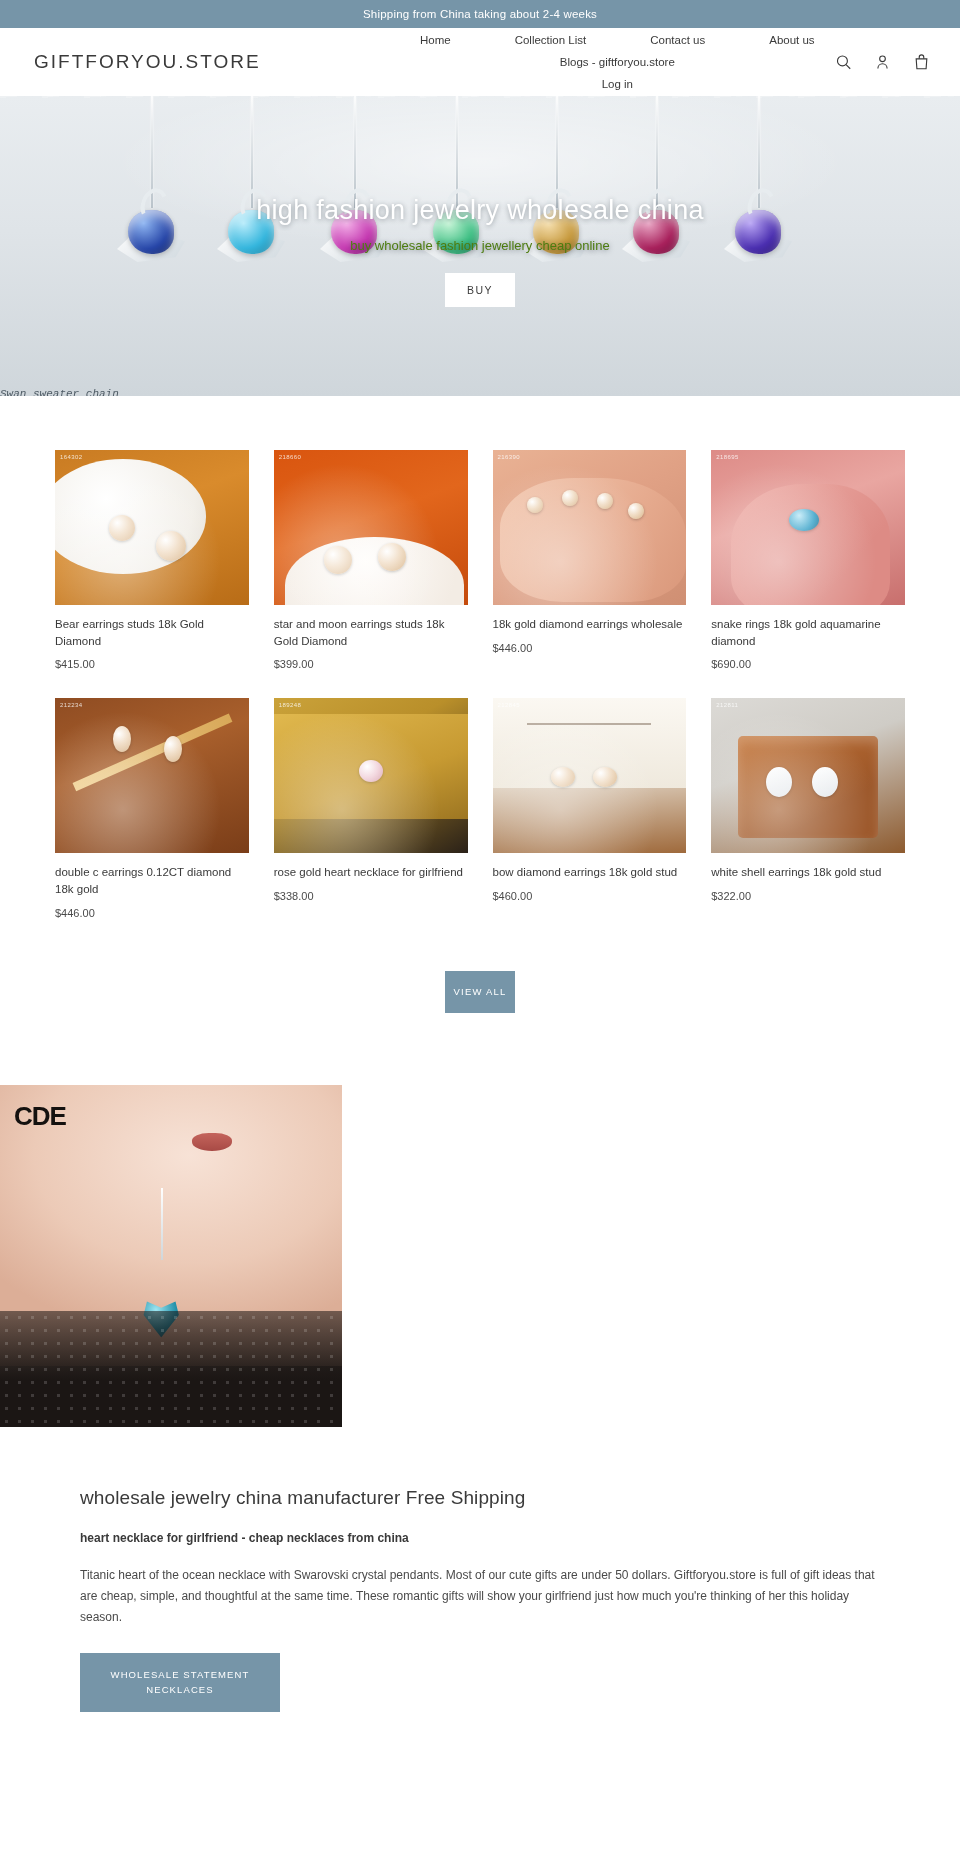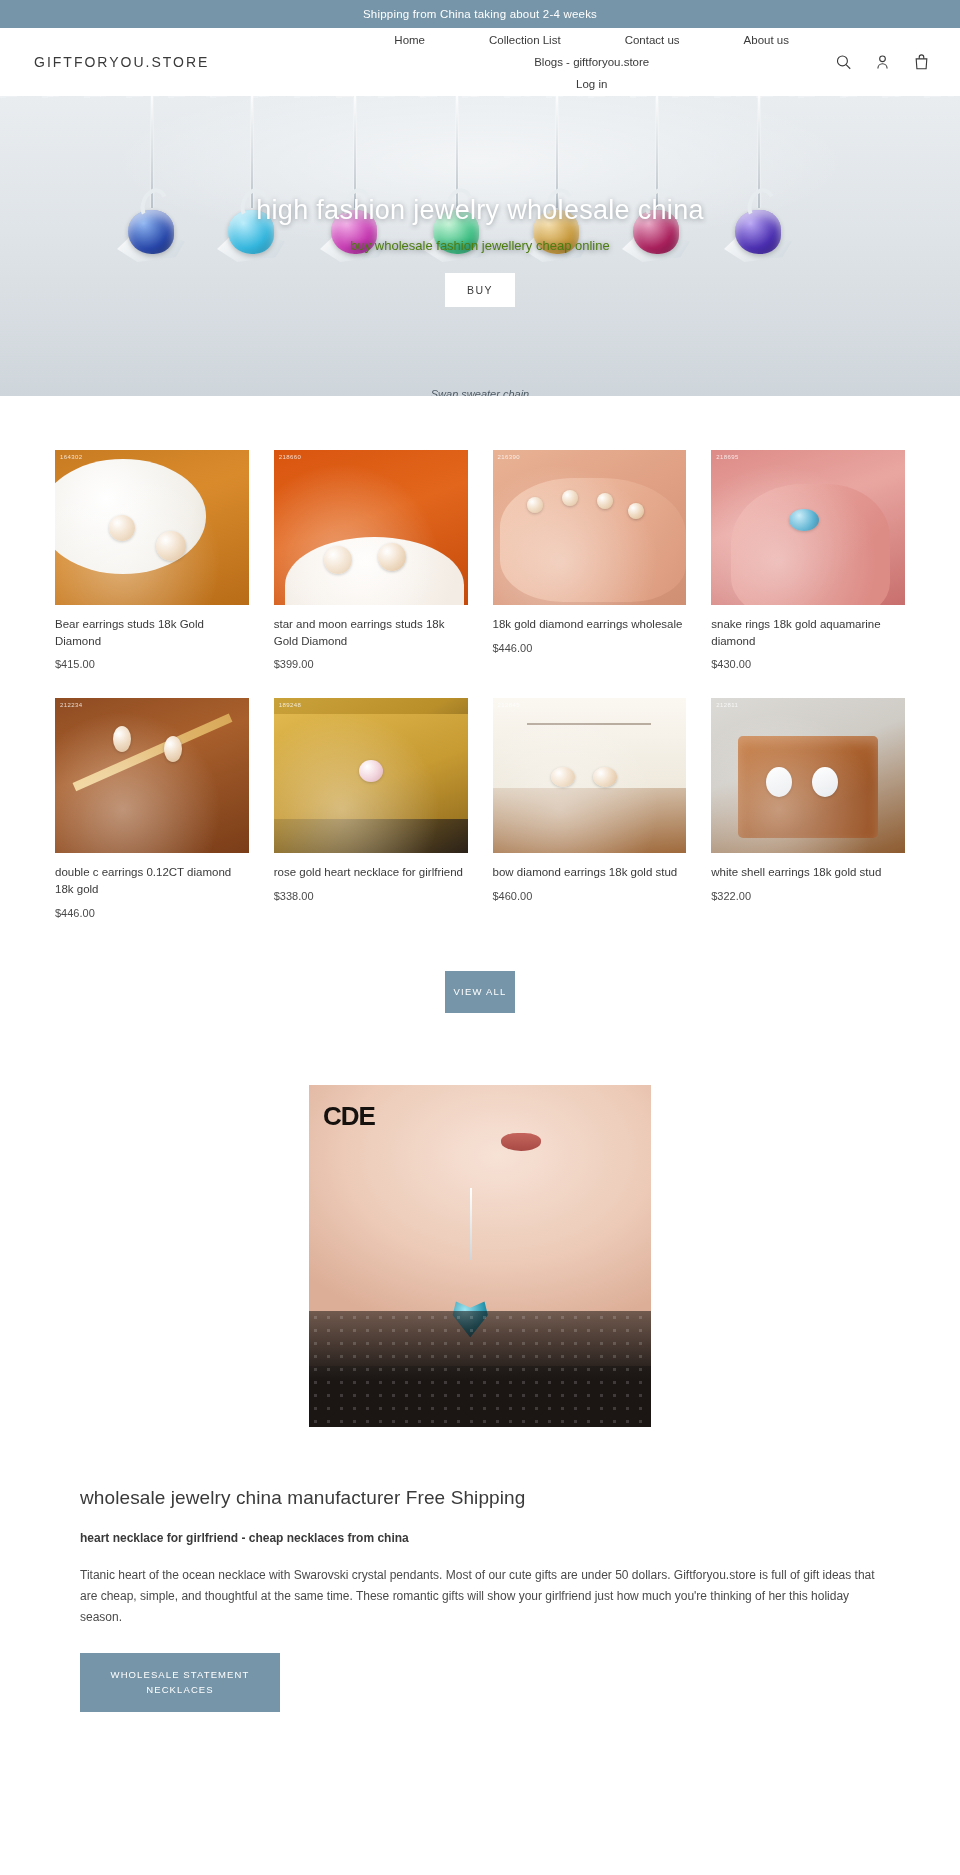--- a/index.html
+++ b/index.html
@@ -26,21 +26,21 @@
   
   .header {
     height: 68px;
     background: #fff;
     display: flex;
     align-items: center;
     padding: 0 30px 0 34px;
     position: relative;
   }
   .brand {
-    font-size: 14px;
+    font-size: 19px;
     letter-spacing: 2.0px;
     color: #3a3a3a;
     white-space: nowrap;
     font-weight: 400;
   }
   .nav {
     flex: 1;
     display: flex;
     flex-wrap: wrap;
     justify-content: center;
@@ -113,21 +113,21 @@
     opacity:.95;
   }
   .swan .neck {
     position:absolute; left:26px; top:4px; width:26px; height:34px;
     border:4px solid #e7ecef; border-radius:50% 50% 0 50%;
     border-right-color: transparent; border-bottom-color: transparent;
     transform: rotate(18deg);
   }
   .hero-caption {
     position:absolute; left:0; right:0; top:292px;
-    text-align:center; font-family:Liberation Sans, sans-serif;
+    font-family:Liberation Mono, monospace;
     font-size:11px; font-style:italic; color:#4d5a64;
   }
   .hero-inner {
     position: relative;
     z-index: 3;
     height: 100%;
     display: flex;
     flex-direction: column;
     align-items: center;
     justify-content: center;
@@ -250,21 +250,20 @@
     font-size: 9.5px;
     letter-spacing: 1.2px;
     line-height: 1.55;
     cursor: pointer;
     font-family: inherit;
   }
 
   
   .feature-wrap {
     display: flex;
-    justify-content: center;
     padding: 72px 0 0;
   }
   .feature-img {
     position: relative;
     width: 342px;
     height: 342px;
     overflow: hidden;
     background: linear-gradient(165deg,#f3ded3 0%,#eccebd 38%,#2b2422 100%);
   }
   .feature-img .skin {
@@ -487,21 +486,21 @@
 
     <a class="card" href="#" style="text-decoration:none">
       <div class="thumb">
         <div class="ph ph-4">
             <span class="hand"></span>
           <span class="jewel" style="left:40%;top:38%;width:30px;height:22px;background:radial-gradient(circle at 34% 30%,#bfe9f7,#3aa3c9 60%,#1d6c8c)"></span>
         </div>
         <span class="sku">218695</span>
       </div>
       <div class="p-title">snake rings 18k gold aquamarine diamond</div>
-      <div class="p-price">$430.00</div>
+      <div class="p-price">$690.00</div>
     </a>
 
     <a class="card" href="#" style="text-decoration:none">
       <div class="thumb">
         <div class="ph ph-5">
             <span class="bar"></span>
           <span class="jewel" style="left:30%;top:18%;width:18px;height:26px"></span>
           <span class="jewel" style="left:56%;top:24%;width:18px;height:26px"></span>
         </div>
         <span class="sku">212234</span>

